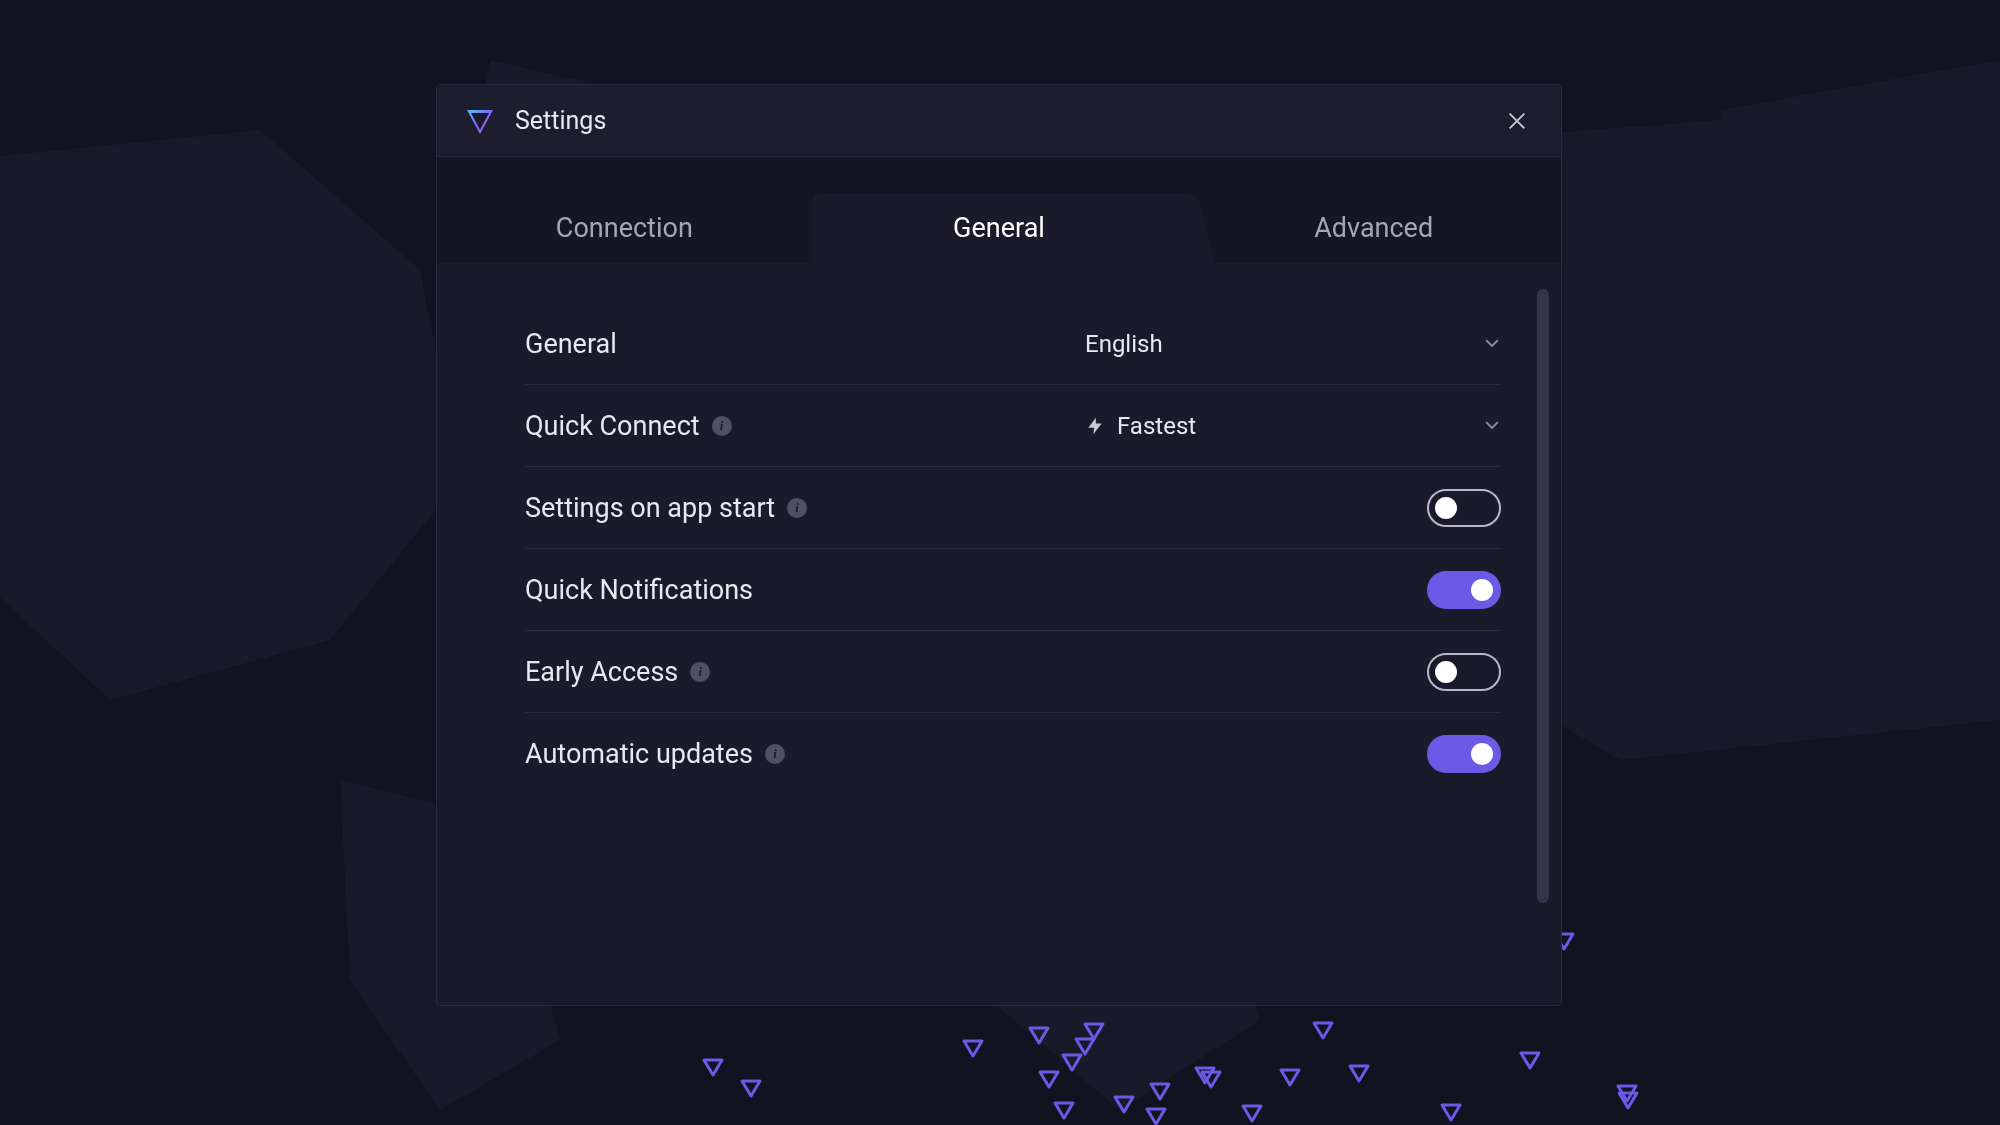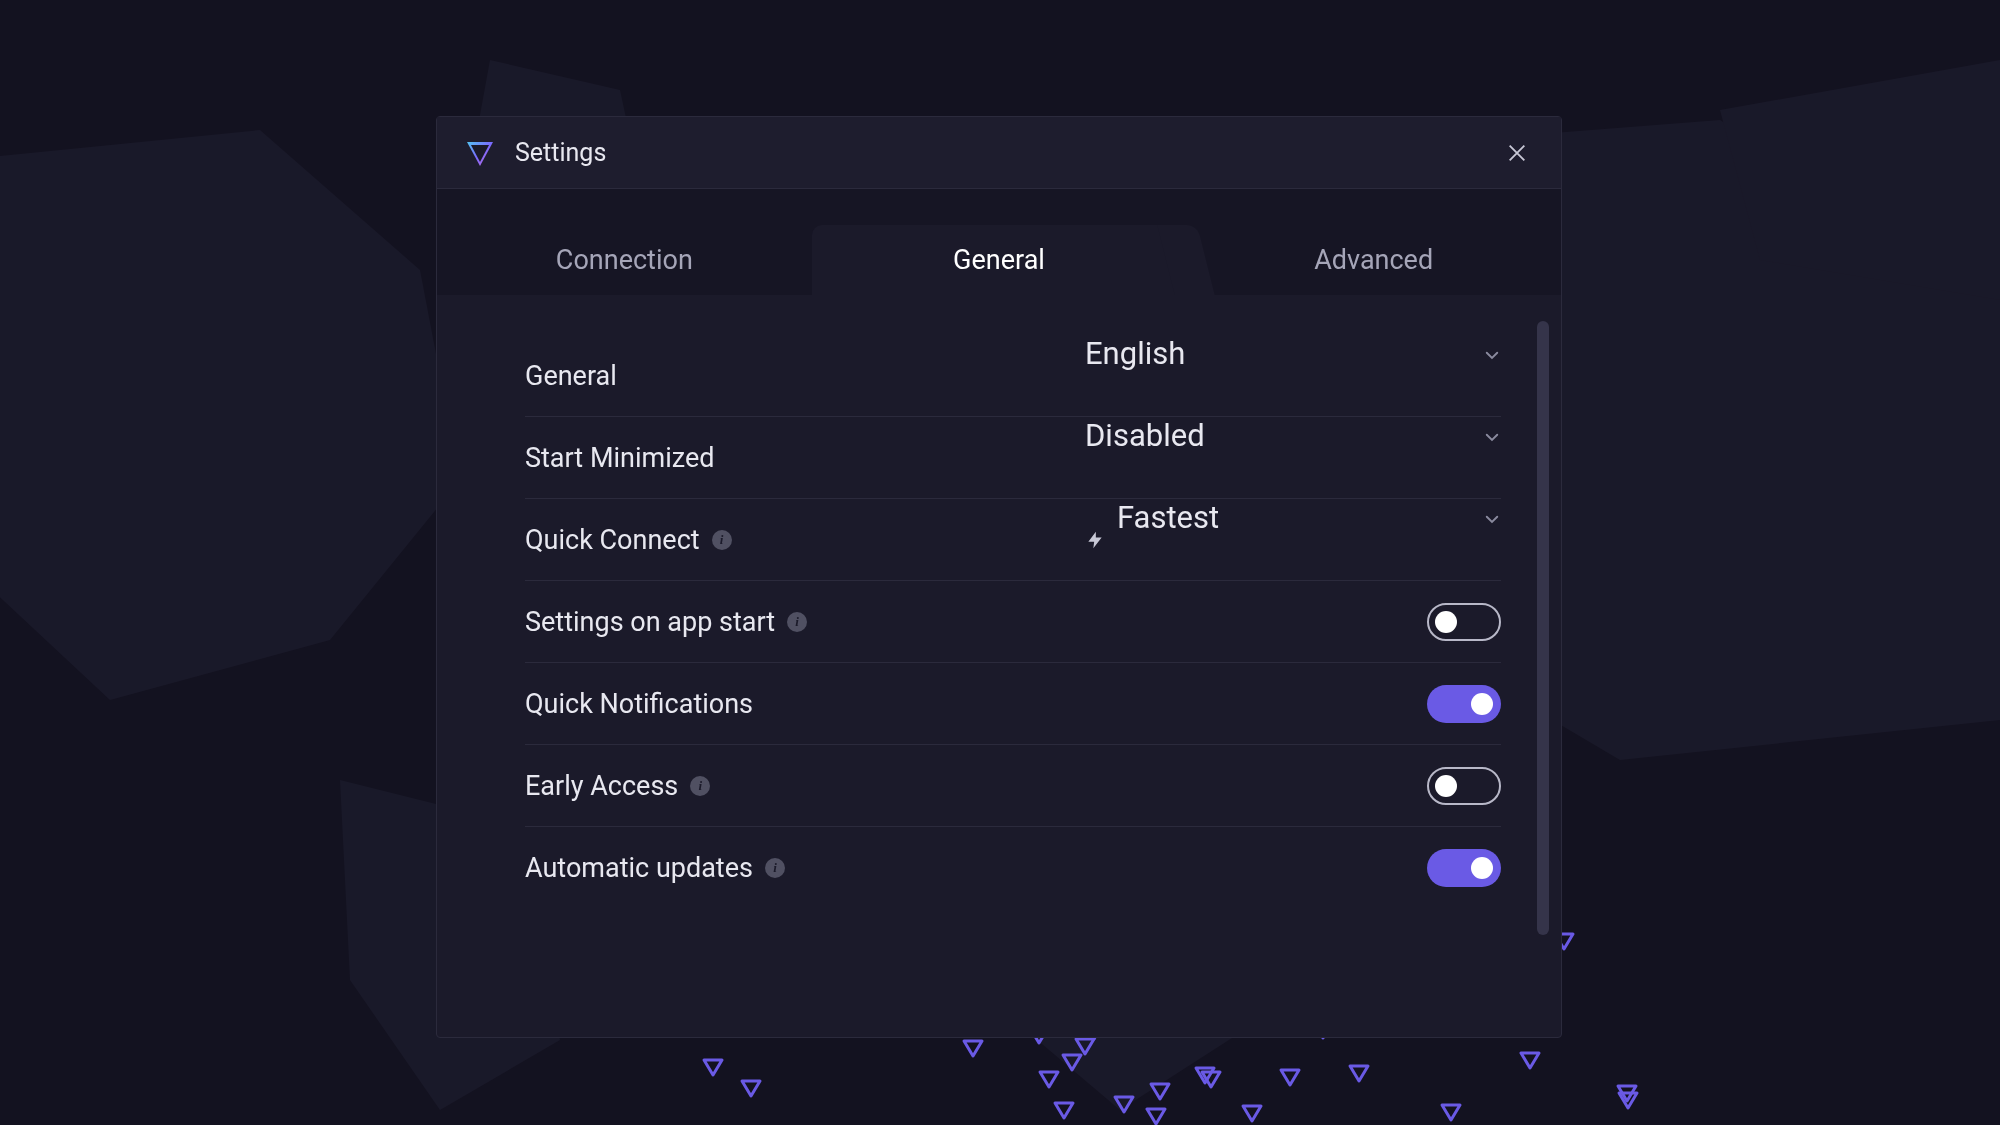--- a/index.html
+++ b/index.html
@@ -31,21 +31,21 @@
   width: 24px;
   height: 24px;
   transform: translate(-50%, -50%);
 }
 .marker svg { width: 100%; height: 100%; }
 
 
 .dialog {
   position: absolute;
   left: 436px;
-  top: 116px;
+  top: 84px;
   width: 1126px;
   height: 922px;
   background: #1b1a2a;
   border: 1px solid #2b2a3c;
   border-radius: 4px;
   display: flex;
   flex-direction: column;
 }
 
 .dialog-header {
@@ -162,24 +162,25 @@
 }
 
 .row-control {
   margin-left: auto;
 }
 
 .select {
   width: 416px;
   height: 82px;
   display: flex;
+  align-items: center;
   border-bottom: 1px solid #2b2a3c;
   margin-bottom: -1px;
   color: #e8e8f0;
-  font-size: 31px;
+  font-size: 24px;
   cursor: pointer;
   gap: 12px;
 }
 .select .value { flex: 1; }
 .select .chev { color: #8a8a9e; }
 .select .chev svg { width: 18px; height: 18px; }
 
 .bolt-icon svg { width: 20px; height: 24px; }
 .bolt-icon { color: #c8c8d6; display: flex; align-items: center; }
 
@@ -346,33 +347,20 @@
         <div class="row-control">
           <div class="select">
             <span class="value">English</span>
             <span class="chev"><svg viewBox="0 0 24 24">
                   <path d="M5 9 L12 16 L19 9" stroke="currentColor" stroke-width="2.5" fill="none" stroke-linecap="round"></path>
                 </svg></span>
           </div>
         </div>
       </div>
 
-      <div class="row">
-        <div class="row-label">
-          <span>Start Minimized</span>
-        </div>
-        <div class="row-control">
-          <div class="select">
-            <span class="value">Disabled</span>
-            <span class="chev"><svg viewBox="0 0 24 24">
-                  <path d="M5 9 L12 16 L19 9" stroke="currentColor" stroke-width="2.5" fill="none" stroke-linecap="round"></path>
-                </svg></span>
-          </div>
-        </div>
-      </div>
 
       <div class="row">
         <div class="row-label">
           <span>Quick Connect</span>
           <span class="info-icon">i</span>
         </div>
         <div class="row-control">
           <div class="select">
             <span class="bolt-icon">
                 <svg viewBox="0 0 24 24">

